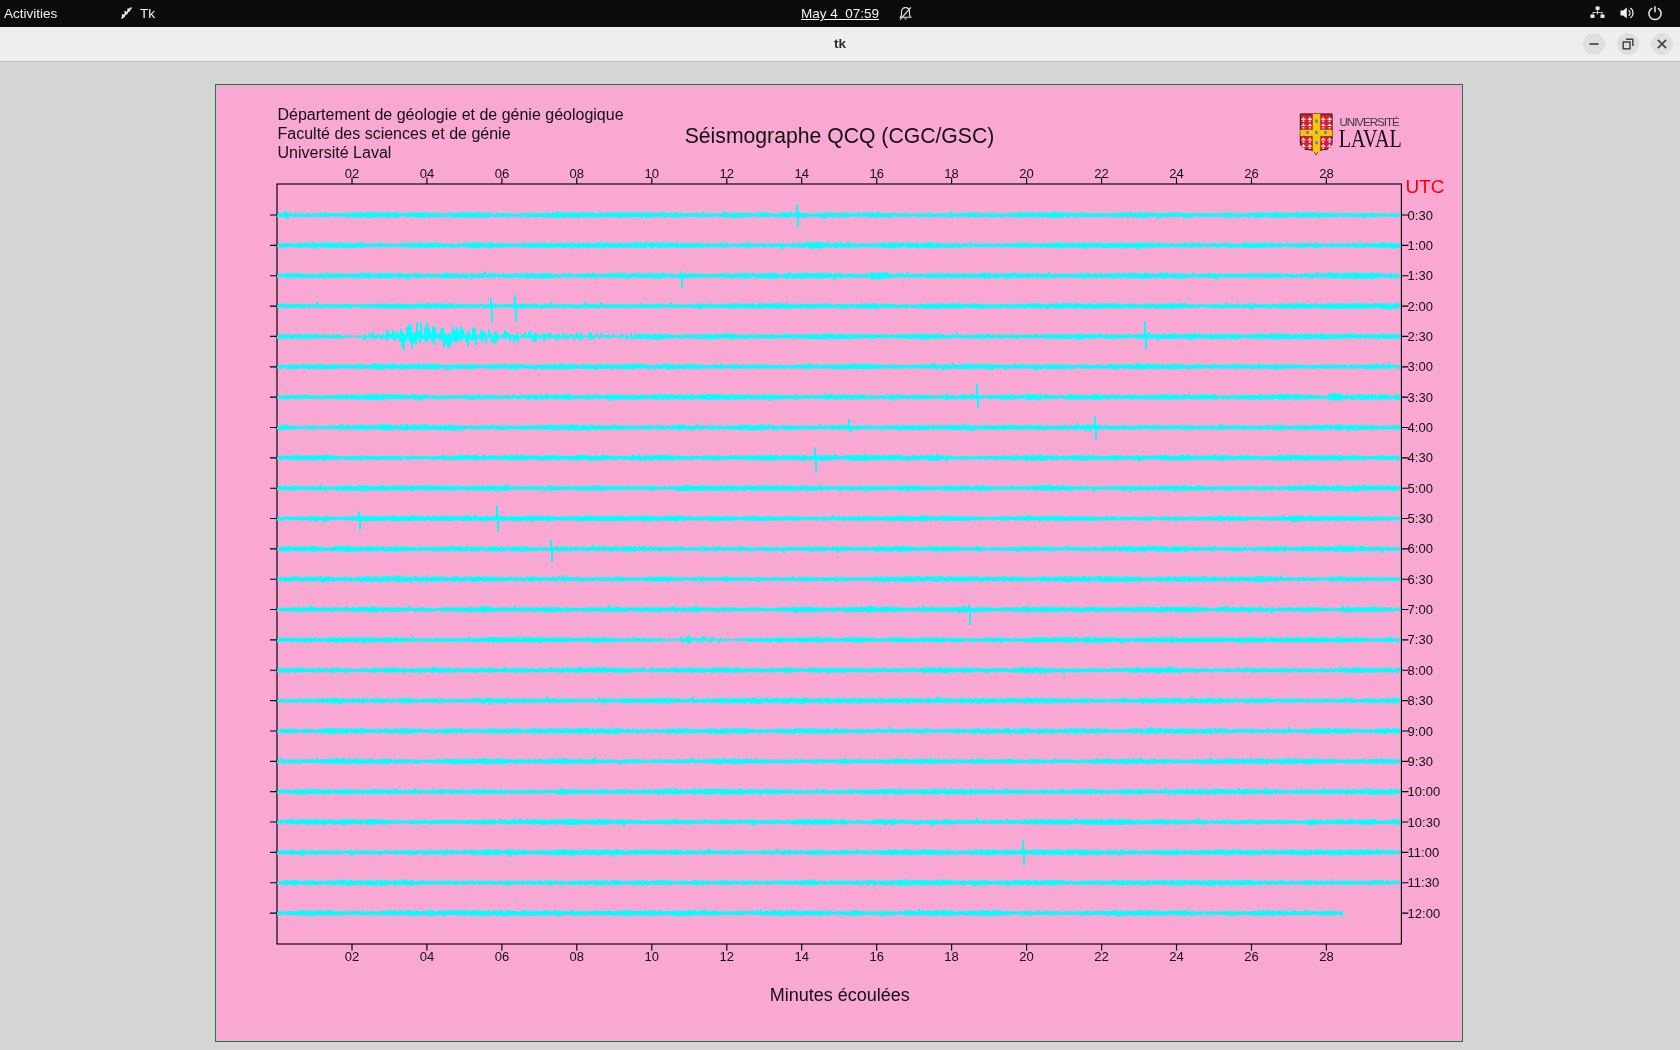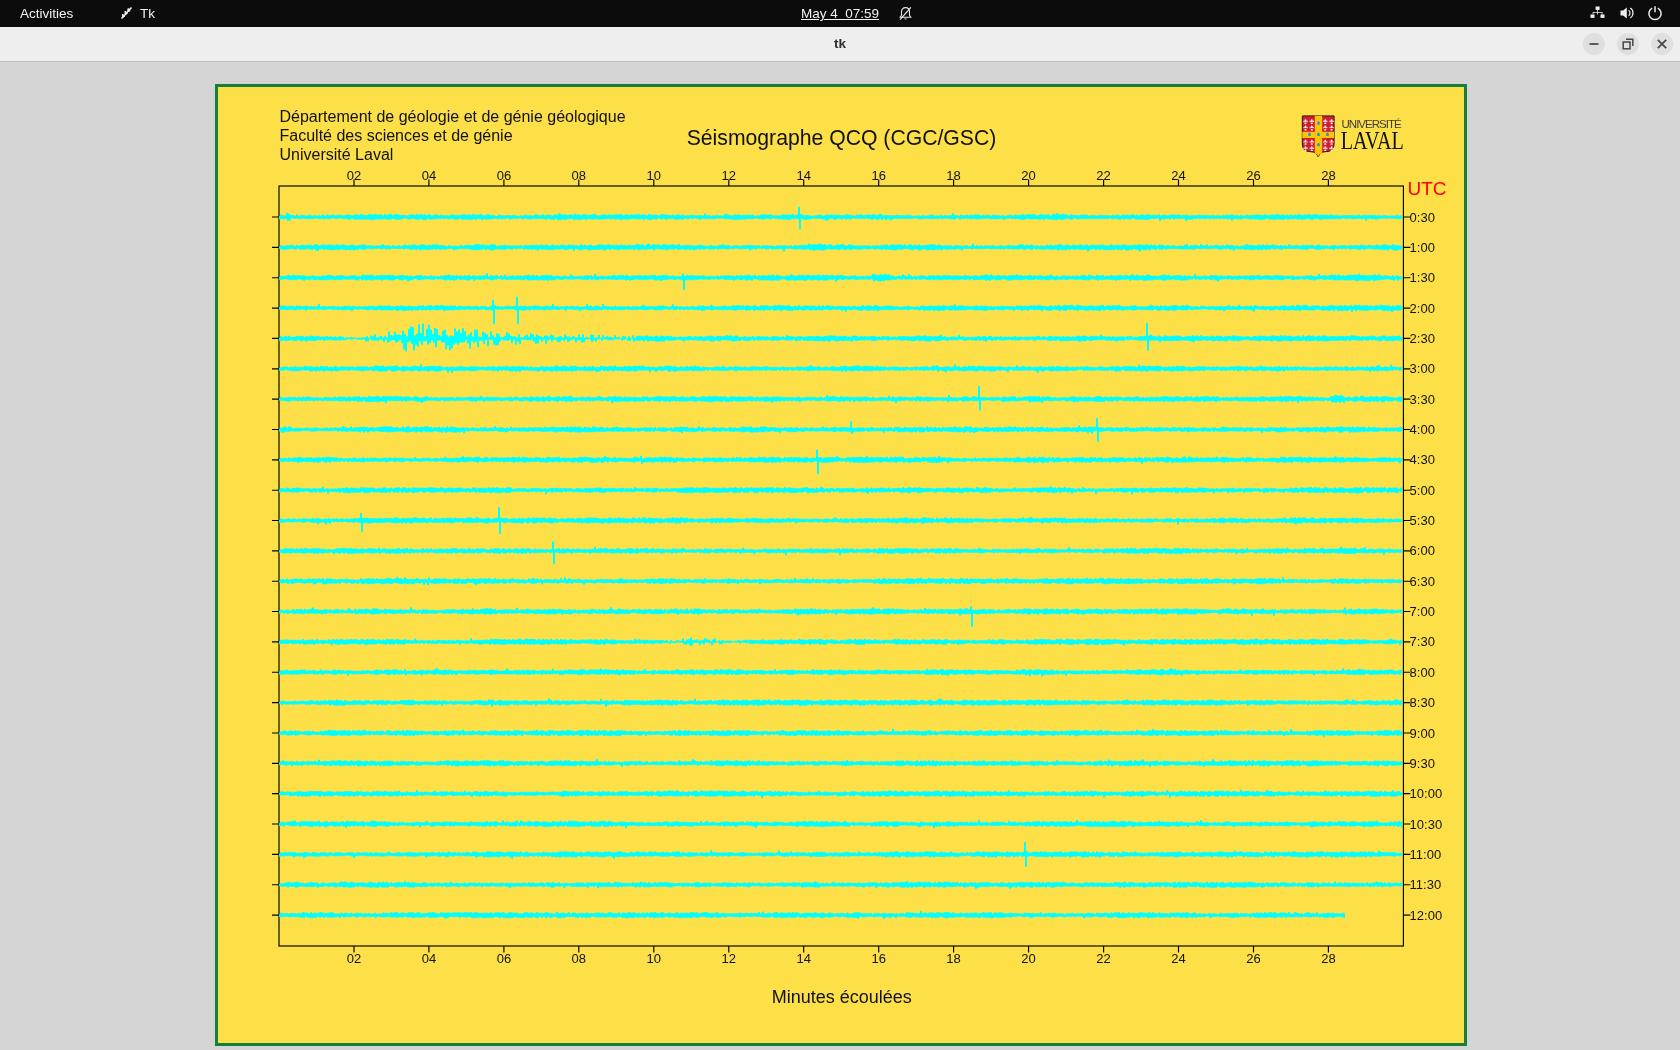--- a/index.html
+++ b/index.html
@@ -1,23 +1,23 @@
 <!DOCTYPE html>
 <html lang="fr"><head><meta charset="utf-8"><title>tk</title>
 <style>
 html,body{margin:0;padding:0;}
 body{width:1680px;height:1050px;background:#d5d5d5;font-family:"Liberation Sans",sans-serif;position:relative;overflow:hidden;}
 #topbar{position:absolute;left:0;top:0;width:1680px;height:27px;background:#0c0c0c;color:#f2f2f2;font-size:13.5px;}
-#topbar .act{position:absolute;left:20px;top:6px;}
+#topbar .act{position:absolute;left:4px;top:6px;}
 #topbar .tkt{position:absolute;left:140px;top:6px;}
 #topbar .clock{position:absolute;left:801px;top:6px;text-decoration:underline;}
 #titlebar{position:absolute;left:0;top:27px;width:1680px;height:34px;background:#efeeee;border-bottom:1px solid #bdbdbd;}
 #titlebar .t{position:absolute;left:0;width:100%;text-align:center;top:9px;font-size:13.5px;font-weight:bold;color:#2d2d2d;}
 .wbtn{position:absolute;top:6px;width:22px;height:22px;border-radius:50%;background:#e0dfdf;}
-#canvas{position:absolute;left:215px;top:84px;width:1246px;height:956px;background:#fde047;border:3px solid #15803d;}
+#canvas{position:absolute;left:215px;top:84px;width:1246px;height:956px;background:#f9a8d4;border:1px solid #15803d;}
 #plot{position:absolute;left:0;top:0;}
 </style></head>
 <body>
 <div id="topbar">
  <span class="act">Activities</span>
  <svg style="position:absolute;left:117px;top:5px" width="18" height="17" viewBox="0 0 18 17" stroke="#f0f0f0" stroke-width="1.6" fill="none">
   <path d="M14.5 2.5 L4.5 13.5"></path>
   <path d="M8.2 6 L8.8 9.8 M11.2 3.4 L11.8 6.6 M5.6 9.2 L6 12.6"></path>
   <path d="M13.2 5.6 L10.4 5 M10.6 8.4 L7.8 7.8 M8 11.2 L5.2 10.6"></path>
  </svg>

